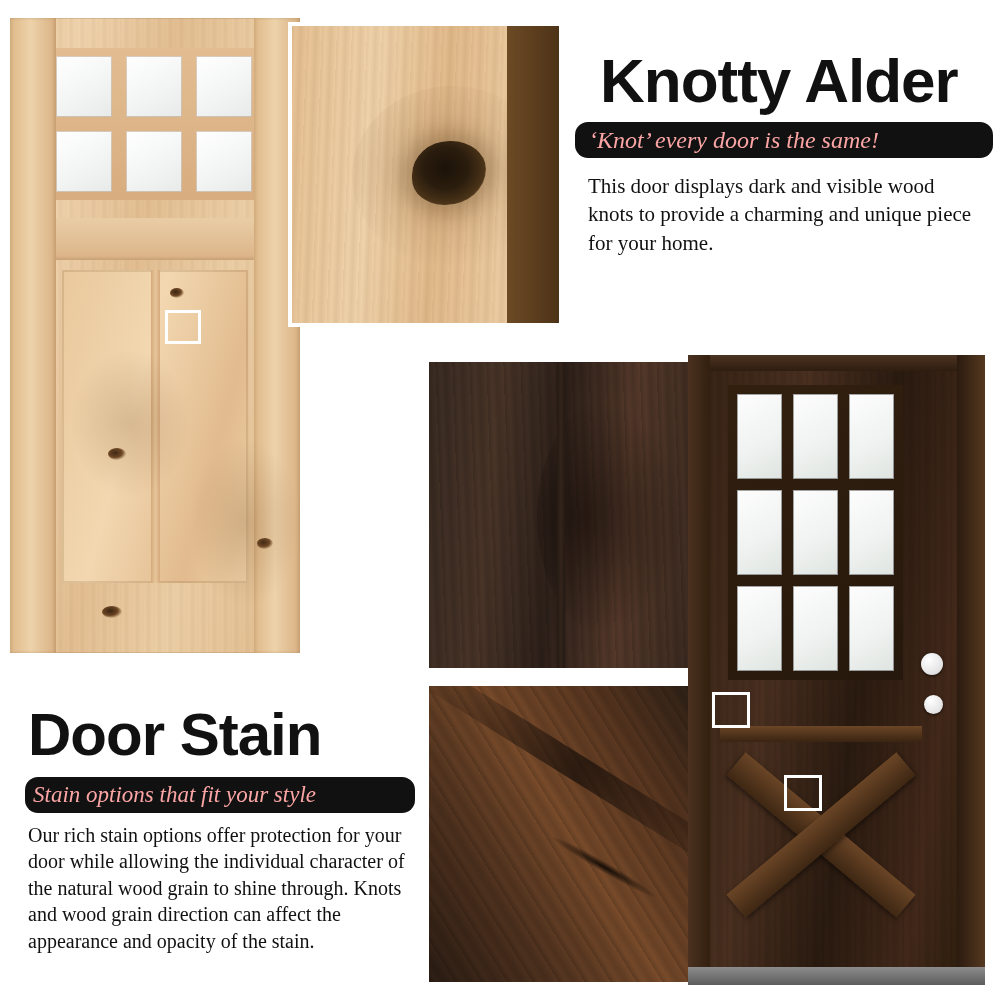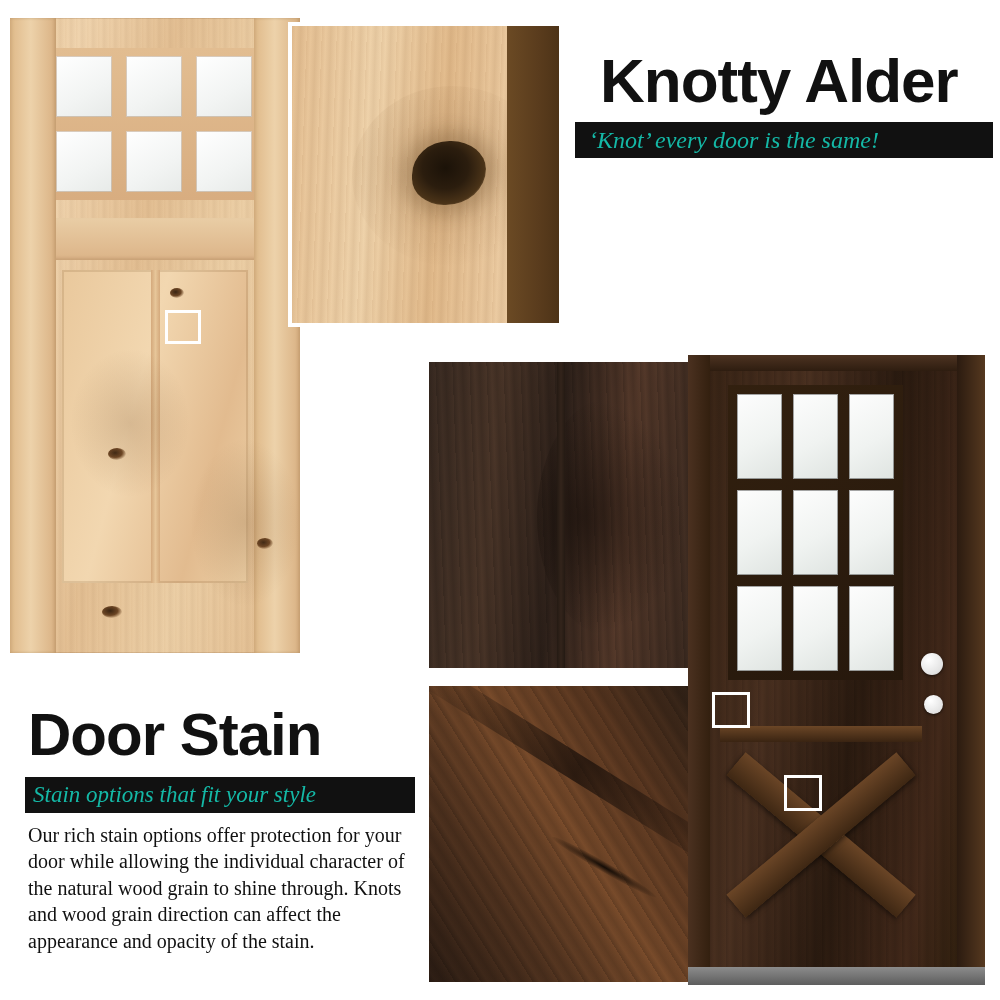--- a/index.html
+++ b/index.html
@@ -230,26 +230,27 @@
     white-space: nowrap;
   }
   #title-knotty {
     left: 580px; top: 50px;
     font-size: 62px;
     margin-left: 20px;
   }
   .subbar {
     position: absolute;
     background: #111111;
-    color: #14b8a6;
+    color: #fca5a5;
     font-style: italic;
     font-family: "Liberation Serif", serif;
     display: flex;
     align-items: center;
     box-sizing: border-box;
+    border-radius: 13px;
   }
   #subbar-knotty {
     left: 575px; top: 122px; width: 418px; height: 36px;
     padding-left: 14px;
     font-size: 24px;
   }
   .bodytext {
     position: absolute;
     font-family: "Liberation Serif", serif;
     color: #111111;
@@ -341,18 +342,19 @@
     </div>
     <div class="handle h1"></div>
     <div class="handle h2"></div>
     <div class="sill"></div>
     <div class="callout-box" style="left:24px;top:337px;width:38px;height:36px;"></div>
     <div class="callout-box" style="left:96px;top:420px;width:38px;height:36px;"></div>
   </div>
 
   <div class="headline" id="title-knotty">Knotty Alder</div>
   <div class="subbar" id="subbar-knotty">‘Knot’ every door is the same!</div>
+  <div class="bodytext" id="body-knotty">This door displays dark and visible wood knots to provide a charming and unique piece for your home.</div>
 
   <div class="headline" id="title-stains">Door Stain</div>
   <div class="subbar" id="subbar-stains">Stain options that fit your style</div>
   <div class="bodytext" id="body-stains">Our rich stain options offer protection for your door while allowing the individual character of the natural wood grain to shine through. Knots and wood grain direction can affect the appearance and opacity of the stain.</div>
 
 </div>
 
 </body></html>

